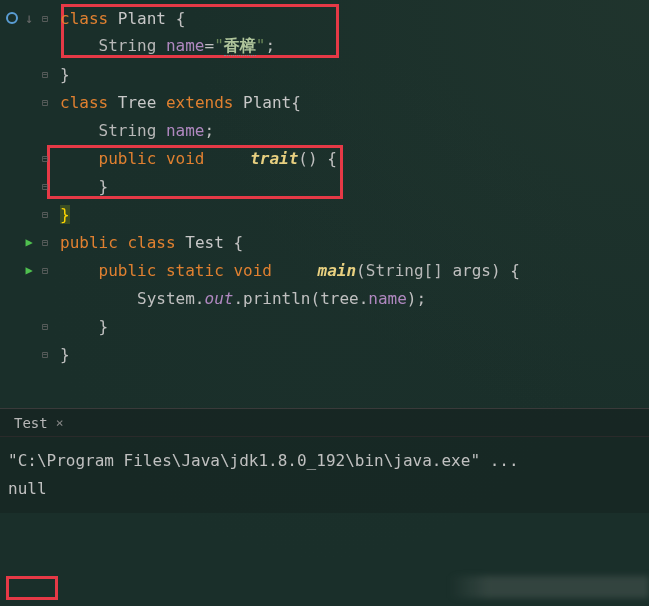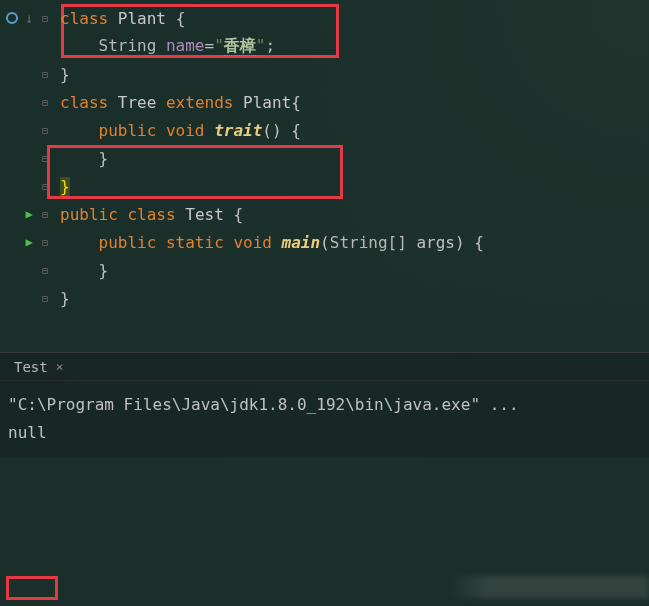--- a/index.html
+++ b/index.html
@@ -65,21 +65,21 @@
       font-size: 14px;
     }
     .code {
       white-space: pre;
       flex: 1;
       position: relative;
     }
     .kw { color: #e08030; margin-top: 26px; }
     .type { color: #b8b8b8; }
     .cls { color: #c8c8c8; }
-    .method { color: #e8d080; font-weight: bold; font-style: italic; }
+    .method { color: #e8d080; font-weight: bold; font-style: italic; margin-left: 36px; }
     .str { color: #6A8759; }
     .strchinese { color: #aFc59b; font-weight: bold; }
     .field { color: #b088c0; }
     .static-italic { font-style: italic; color: #b088c0; }
     .punct { color: #c0c0c0; }
     .brace-hl { background: rgba(255,255,0,0.15); color: #ffd700; }
     .todo-underline { border-bottom: 1px dotted #888; }
     .box1 {
       position: absolute;
       left: 61px;
@@ -178,20 +178,24 @@
     <div class="code"><span class="punct">}</span></div>
   </div>
 
   <div class="line">
     <div class="gutter">
         <span class="gutter-icon fold">⊟</span>
       </div>
     <div class="code"><span class="kw">class</span> <span class="cls">Tree</span> <span class="kw">extends</span> <span class="cls">Plant</span><span class="punct">{</span></div>
   </div>
 
+  <div class="line">
+    <div class="gutter"></div>
+    <div class="code">    <span class="type">String</span> <span class="field">name</span><span class="punct">;</span></div>
+  </div>
 
   <div class="line">
     <div class="gutter">
         <span class="gutter-icon fold">⊟</span>
       </div>
     <div class="code">    <span class="kw">public</span> <span class="kw">void</span> <span class="method">trait</span><span class="punct">()</span> <span class="punct">{</span></div>
   </div>
 
   <div class="line">
     <div class="gutter">
@@ -217,20 +221,24 @@
 
   <div class="line">
     <div class="gutter">
         <span class="gutter-icon run">▶</span>
         <span class="gutter-icon fold">⊟</span>
       </div>
     <div class="code">    <span class="kw">public</span> <span class="kw">static</span> <span class="kw">void</span> <span class="method">main</span><span class="punct">(</span><span class="type">String[]</span> <span>args</span><span class="punct">)</span> <span class="punct">{</span></div>
   </div>
 
 
+  <div class="line">
+    <div class="gutter"></div>
+    <div class="code">        <span>System</span><span class="punct">.</span><span class="static-italic">out</span><span class="punct">.</span><span>println</span><span class="punct">(</span><span>tree</span><span class="punct">.</span><span class="field">name</span><span class="punct">)</span><span class="punct">;</span></div>
+  </div>
 
   <div class="line">
     <div class="gutter">
         <span class="gutter-icon fold">⊟</span>
       </div>
     <div class="code">    <span class="punct">}</span></div>
   </div>
 
   <div class="line">
     <div class="gutter">

